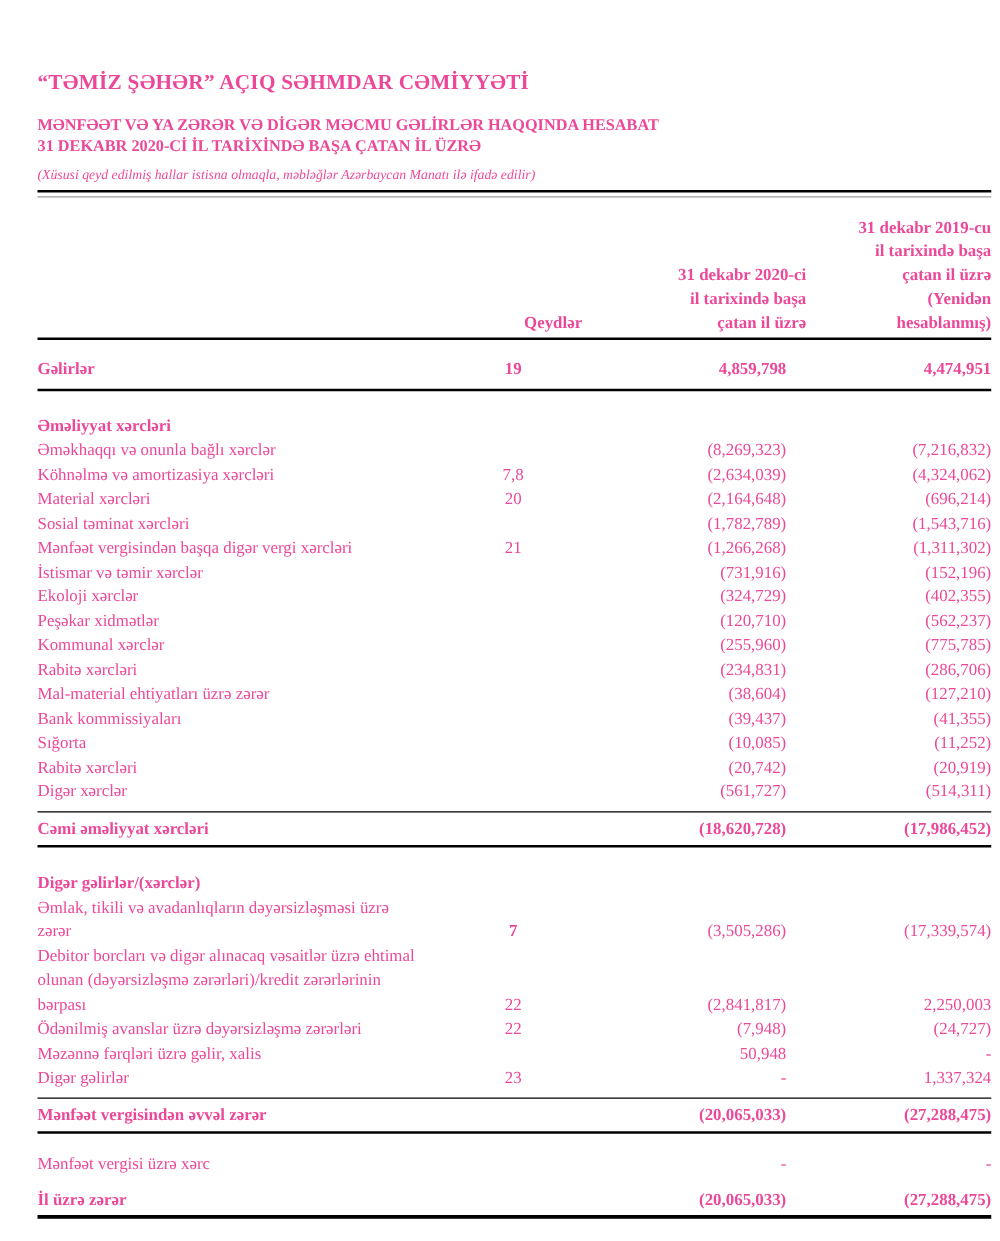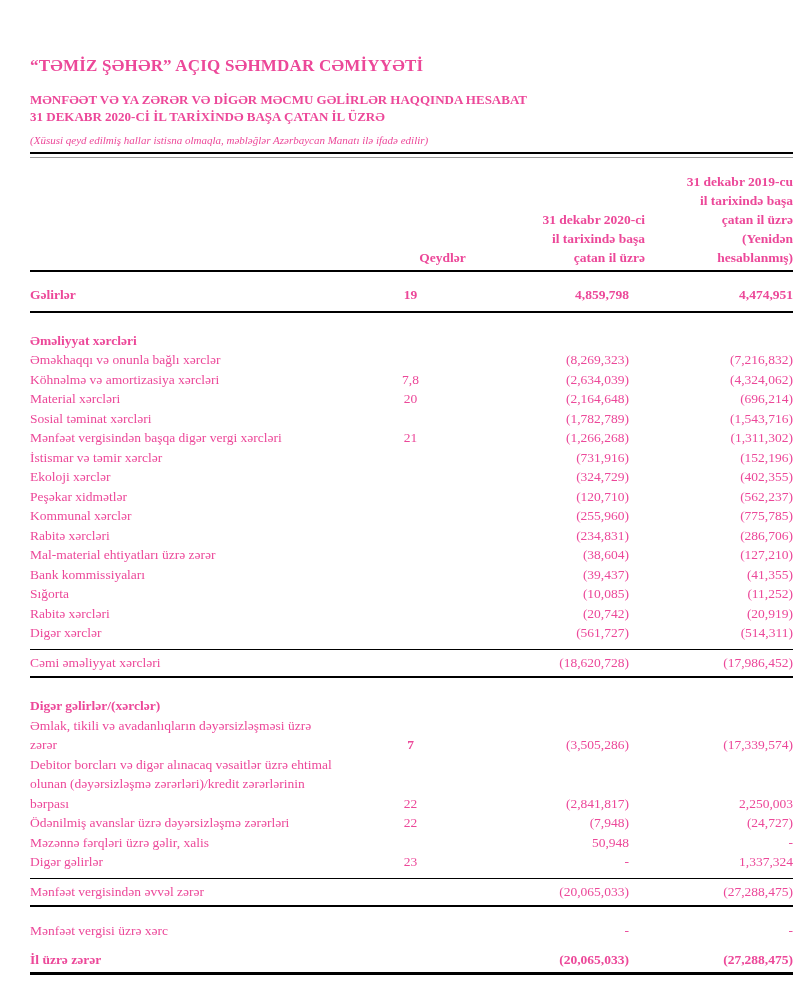--- a/index.html
+++ b/index.html
@@ -58,21 +58,21 @@
   
   .row { line-height: 19.5px; gap: 16px; }
   .bold { font-weight: 700; }
   .r-primary {
     font-weight: 700;
     padding: 13px 0 6px;
     border-bottom: 2.5px solid #000;
   }
   .r-section { font-weight: 700; margin-top: 18px; }
   .r-total {
-    font-weight: 400;
+    font-weight: 700;
     margin-top: 6px;
     padding: 3.5px 0;
     border-top: 1.5px solid #000;
     border-bottom: 2.5px solid #000;
   }
   .r-total + .r-item { margin-top: 14px; }
   .r-grand {
     font-weight: 700;
     margin-top: 9px;
     padding-bottom: 3px;

